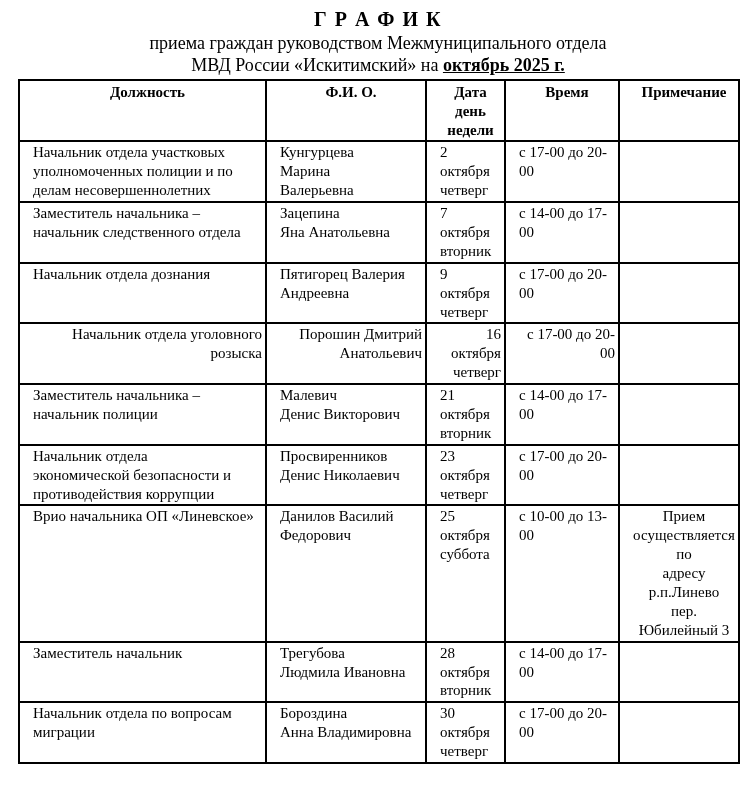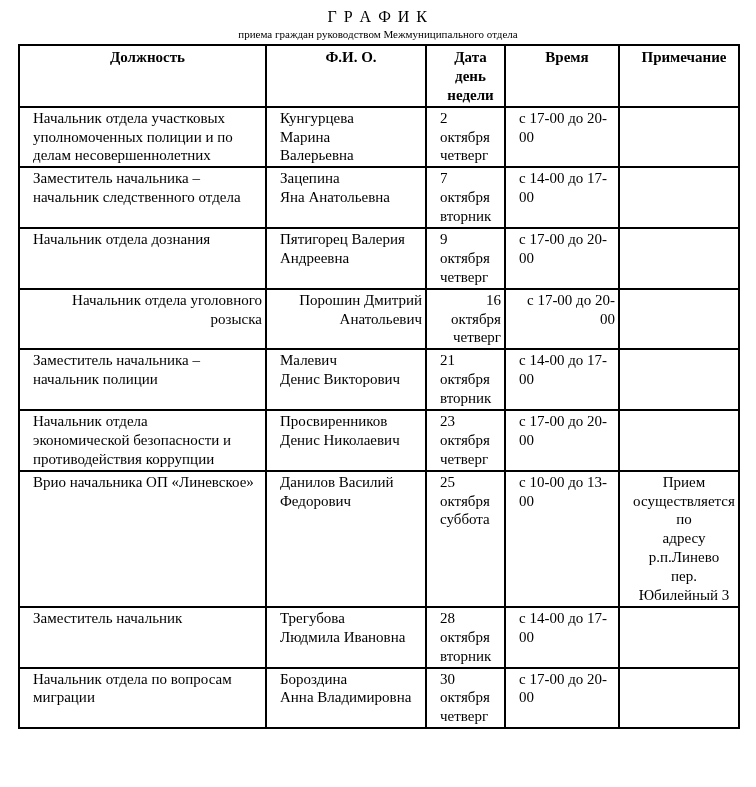--- a/index.html
+++ b/index.html
@@ -4,22 +4,22 @@
 <style>
   html,body{margin:0;padding:0;background:#ffffff;}
   body{
     width:756px;height:787px;overflow:hidden;
     font-family:"Liberation Serif","DejaVu Serif",serif;
     color:#000;
   }
   .page{padding-top:7px;}
   
   .title-block{text-align:center;line-height:1.2;}
-  .title-main{font-weight:normal;font-size:16px;letter-spacing:1.5px;margin-bottom:2px;}
-  .title-sub{font-size:11px;}
+  .title-main{font-weight:bold;font-size:20px;letter-spacing:1.5px;margin-bottom:2px;}
+  .title-sub{font-size:18px;}
   .title-sub .hl{font-weight:bold;text-decoration:underline;}
   
   table.schedule{
     border-collapse:collapse;
     margin:3px 18px 0 18px;
     width:720px;
     table-layout:fixed;
   }
   table.schedule th, table.schedule td{
     border:2px solid #000;
@@ -42,20 +42,21 @@
   td.note-cell{font-size:13px;text-align:center;line-height:1.12;padding:2px 2px;}
 </style>
 </head>
 <body>
 
 <div class="page">
 
   <div class="title-block">
     <div class="title-main">Г Р А Ф И К</div>
     <div class="title-sub">приема граждан руководством Межмуниципального отдела</div>
+    <div class="title-sub"><span>МВД России «Искитимский» на </span><span class="hl">октябрь 2025 г.</span></div>
   </div>
 
   <table class="schedule">
     <colgroup>
       <col class="c-pos">
         <col class="c-fio">
         <col class="c-date">
         <col class="c-time">
         <col class="c-note">
     </colgroup>

